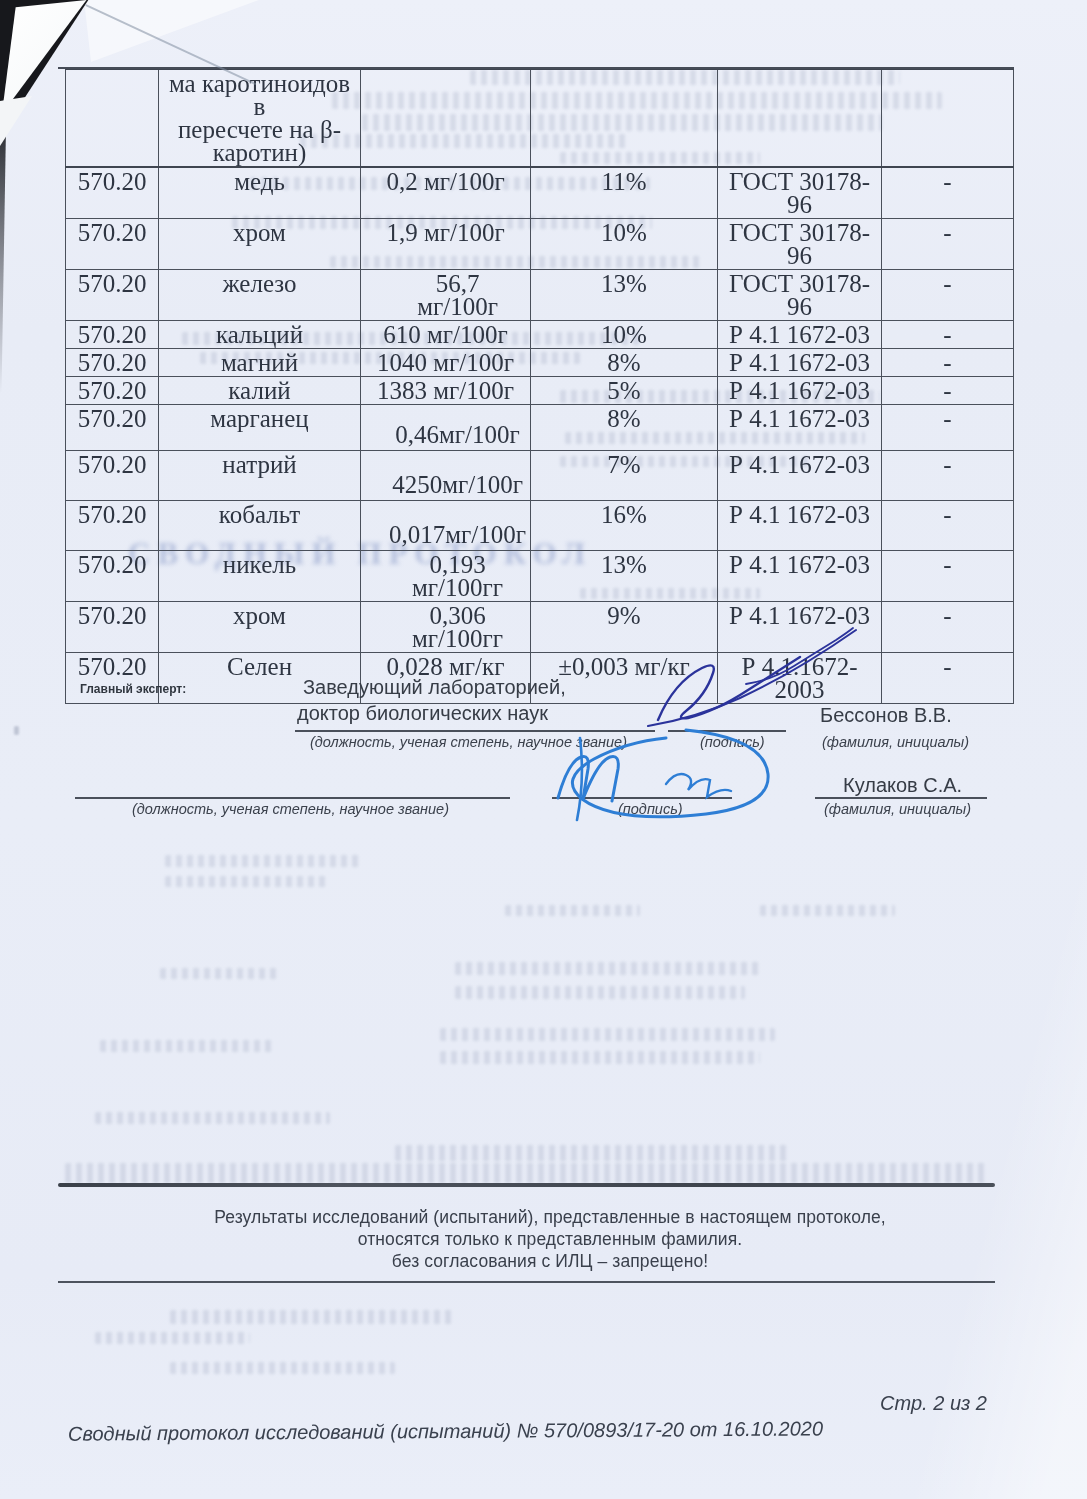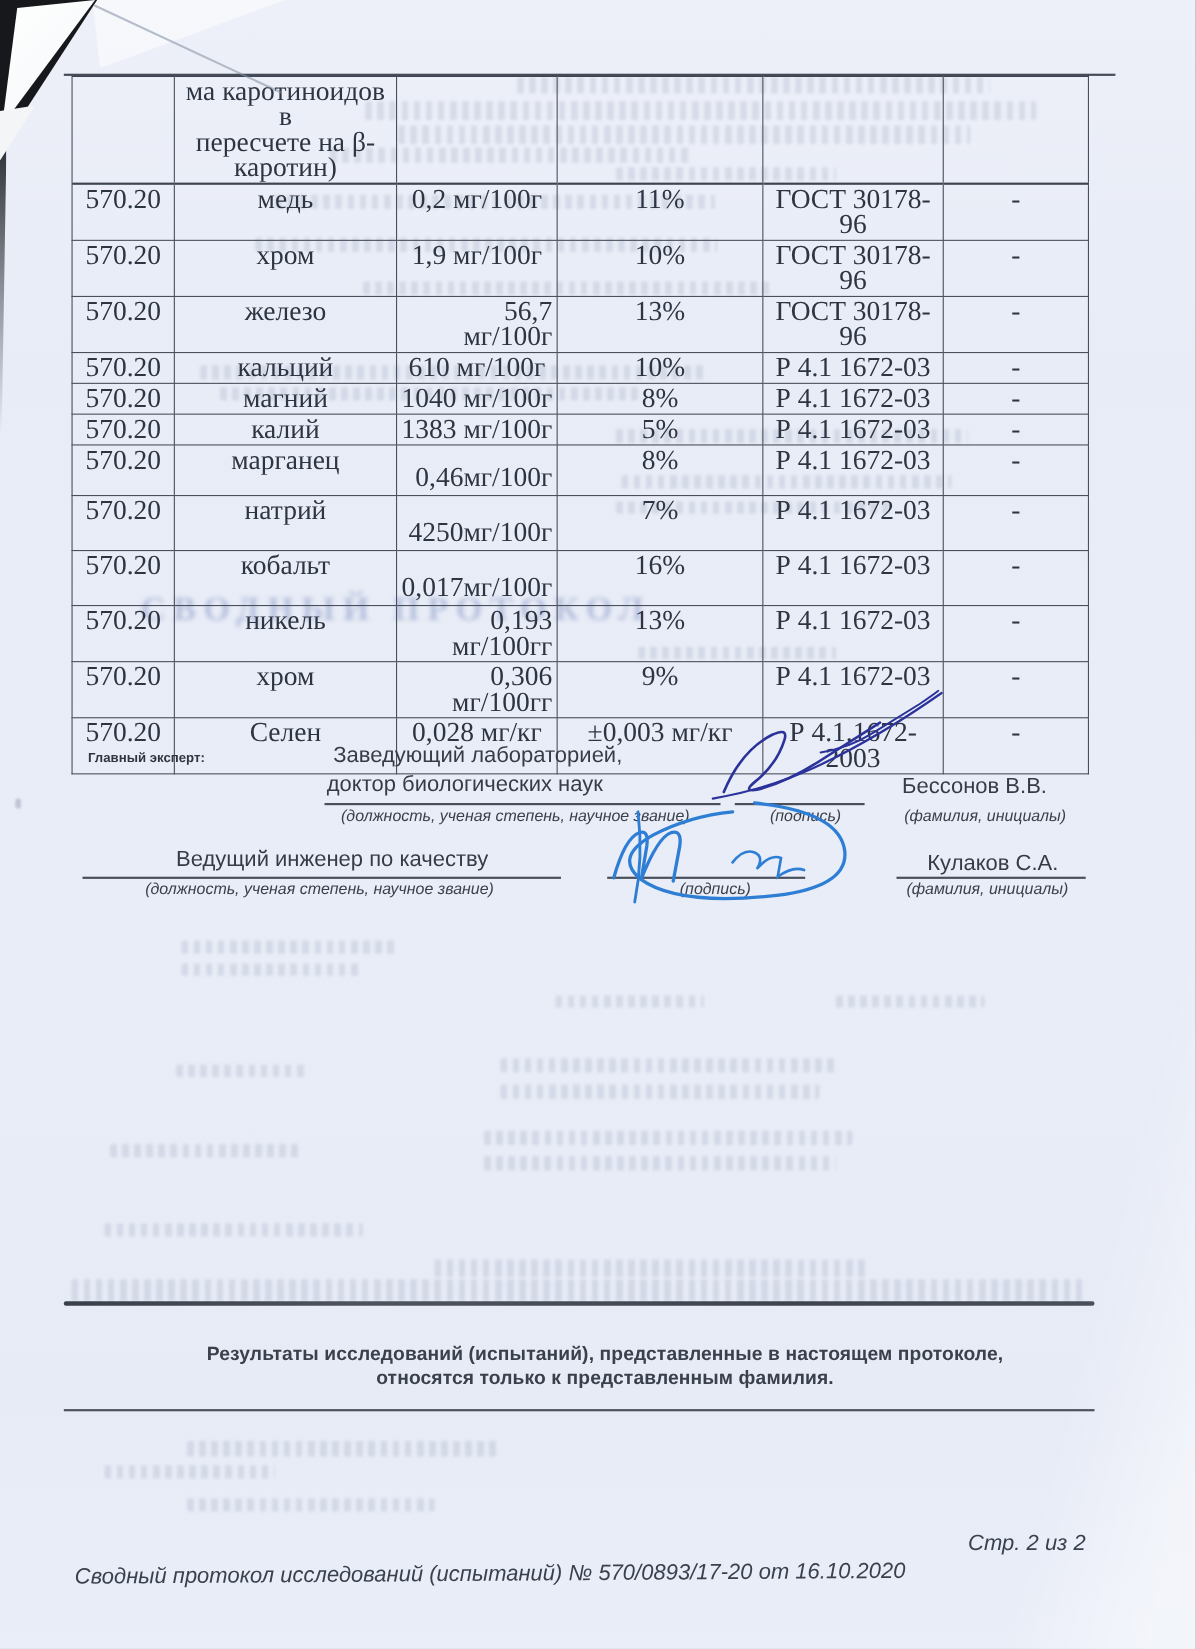--- a/index.html
+++ b/index.html
@@ -39,38 +39,38 @@
     font-family:"Liberation Serif",serif;font-weight:bold;font-size:31px;
     letter-spacing:7px;color:rgba(88,110,175,.34);filter:blur(2px);
     white-space:nowrap;pointer-events:none;}
   
   .tbl-wrap{position:absolute;left:65px;top:68px;z-index:4;}
   table.results{border-collapse:collapse;table-layout:fixed;
     font-family:"Liberation Serif","DejaVu Serif",serif;font-size:25px;color:#2e3542;}
   table.results td{border:1.6px solid #4a505b;padding:2px 4px 2px 4px;
     vertical-align:top;text-align:center;line-height:23px;overflow:hidden;}
   table.results tr.hdr td{border-top:2.4px solid #3f4550;border-bottom:2.2px solid #3f4550;}
-  td.val.left{text-align:right;padding-left:4px;}
+  td.val.left{text-align:center;padding-left:28px;}
   td.val.bottom{vertical-align:bottom;padding-bottom:4px;}
   .top-line-ext{position:absolute;left:-7px;top:-1px;width:956px;height:2.4px;
     background:#464c57;z-index:4;}
   
   .abs{position:absolute;z-index:4;}
   .lbl-bold{font-weight:bold;font-size:12px;color:#30363f;}
   .pos-line{font-size:20px;color:#363c46;text-align:right;}
   .cap{font-style:italic;font-size:14.5px;color:#3b414c;}
   .name-line{font-size:20px;color:#363c46;}
   .rule{position:absolute;height:1.6px;background:#4a505b;z-index:4;}
   svg.sig{position:absolute;z-index:5;}
   
   .thick-rule{position:absolute;left:58px;top:1183px;width:937px;height:4px;z-index:4;
     background:linear-gradient(90deg,#3a4049,#4e545e 30%,#3e444d 70%,#4a505a);border-radius:2px;}
   .thin-rule{position:absolute;left:58px;top:1281px;width:937px;height:2px;background:#4d535e;z-index:4;}
   .notice{position:absolute;left:95px;top:1206px;width:910px;text-align:center;z-index:4;
-    font-size:17.5px;font-weight:bold;color:#3a404c;line-height:22px;letter-spacing:.1px;margin-top:13px;}
+    font-size:17.5px;font-weight:normal;color:#3a404c;line-height:22px;letter-spacing:.1px;}
   .footer-page{position:absolute;right:100px;top:1392px;font-style:italic;font-size:20px;color:#3a414e;z-index:4;}
   .footer-proto{position:absolute;left:68px;top:1420px;font-style:italic;font-size:20px;color:#3a414e;z-index:4;
     transform:rotate(-.4deg);}
 </style>
 </head>
 <body>
 
 <div class="page">
 
   <div class="ghost-title">СВОДНЫЙ ПРОТОКОЛ</div>
@@ -276,39 +276,39 @@
   <div class="abs cap" style="left:700px;top:734px;">(подпись)</div>
   <div class="abs name-line" style="left:820px;top:704px;">Бессонов В.В.</div>
   <div class="abs cap" style="left:822px;top:734px;">(фамилия, инициалы)</div>
 
   <svg class="sig" style="left:628px;top:608px;" width="245" height="128" viewBox="0 0 245 128" fill="none" stroke="#2b339b" stroke-width="2.4" stroke-linecap="round">
     <path d="M30 112 q 16 -38 44 -52 q 15 -7 11 5 q -7 22 -27 38 q -11 9 2 7 q 28 -7 60 -28 l 52 -33"></path>
     <path d="M20 118 q 48 -8 92 -28 q 56 -26 116 -68" stroke-width="2"></path>
     <path d="M118 76 q 26 -4 48 -18 l 42 -26 q 12 -8 17 -12" stroke-width="1.8"></path>
   </svg>
 
-  <div class="abs pos-line" style="left:160px;top:770px;">Ведущий инженер по качеству</div>
   <div class="rule" style="left:75px;top:797px;width:435px;"></div>
   <div class="abs cap" style="left:132px;top:801px;">(должность, ученая степень, научное звание)</div>
   <div class="rule" style="left:552px;top:797px;width:180px;"></div>
   <div class="abs cap" style="left:618px;top:801px;">(подпись)</div>
   <div class="rule" style="left:815px;top:797px;width:172px;"></div>
   <div class="abs name-line" style="left:843px;top:774px;">Кулаков С.А.</div>
   <div class="abs cap" style="left:824px;top:801px;">(фамилия, инициалы)</div>
 
   <svg class="sig" style="left:518px;top:722px;" width="265" height="108" viewBox="0 0 265 108" fill="none" stroke="#2e7ed5" stroke-width="3" stroke-linecap="round">
     <path d="M168 8 q 78 8 82 44 q 3 32 -62 40 q -90 10 -124 -15 q -24 -20 12 -40 q 32 -17 72 -21"></path>
     <path d="M40 76 q 10 -36 23 -41 q 9 -3 7 12 l -5 30 q 15 -38 27 -42 q 10 -3 8 12 l -6 32"></path>
     <path d="M62 16 q 5 42 -3 82" stroke-width="2.6"></path>
     <path d="M148 62 q 10 -13 20 -9 q 9 4 2 15 q 12 -14 22 -10 l -3 17 q 14 -10 24 -6" stroke-width="2.4"></path>
   </svg>
 
   <div class="thick-rule"></div>
   <div class="notice">
     <div>Результаты исследований (испытаний), представленные в настоящем протоколе,</div>
     <div>относятся только к представленным фамилия.</div>
+    <div>без согласования с ИЛЦ – запрещено!</div>
   </div>
   <div class="thin-rule"></div>
 
   <div class="footer-page">Стр. 2 из 2</div>
   <div class="footer-proto">Сводный протокол исследований (испытаний) № 570/0893/17-20 от 16.10.2020</div>
 
 </div>
 
 </body></html>

